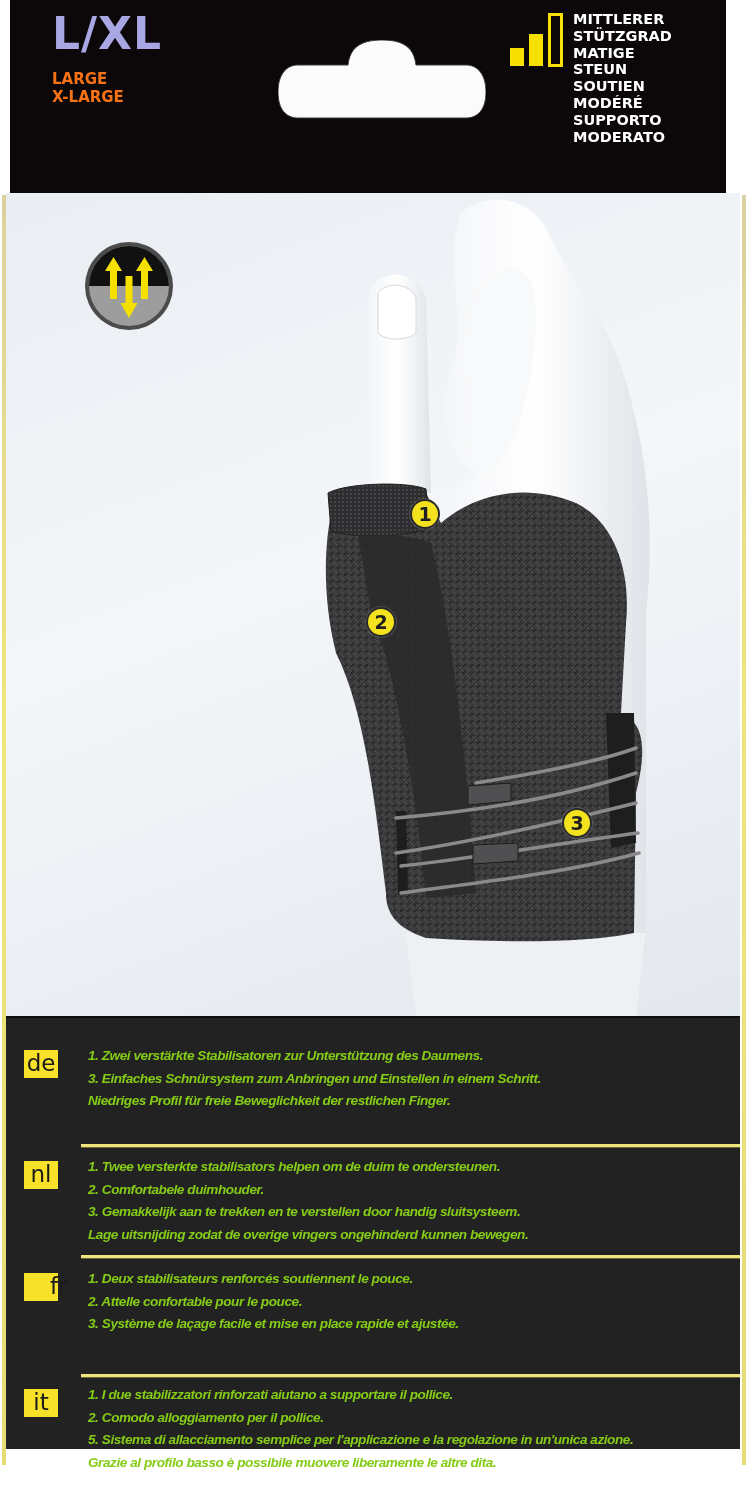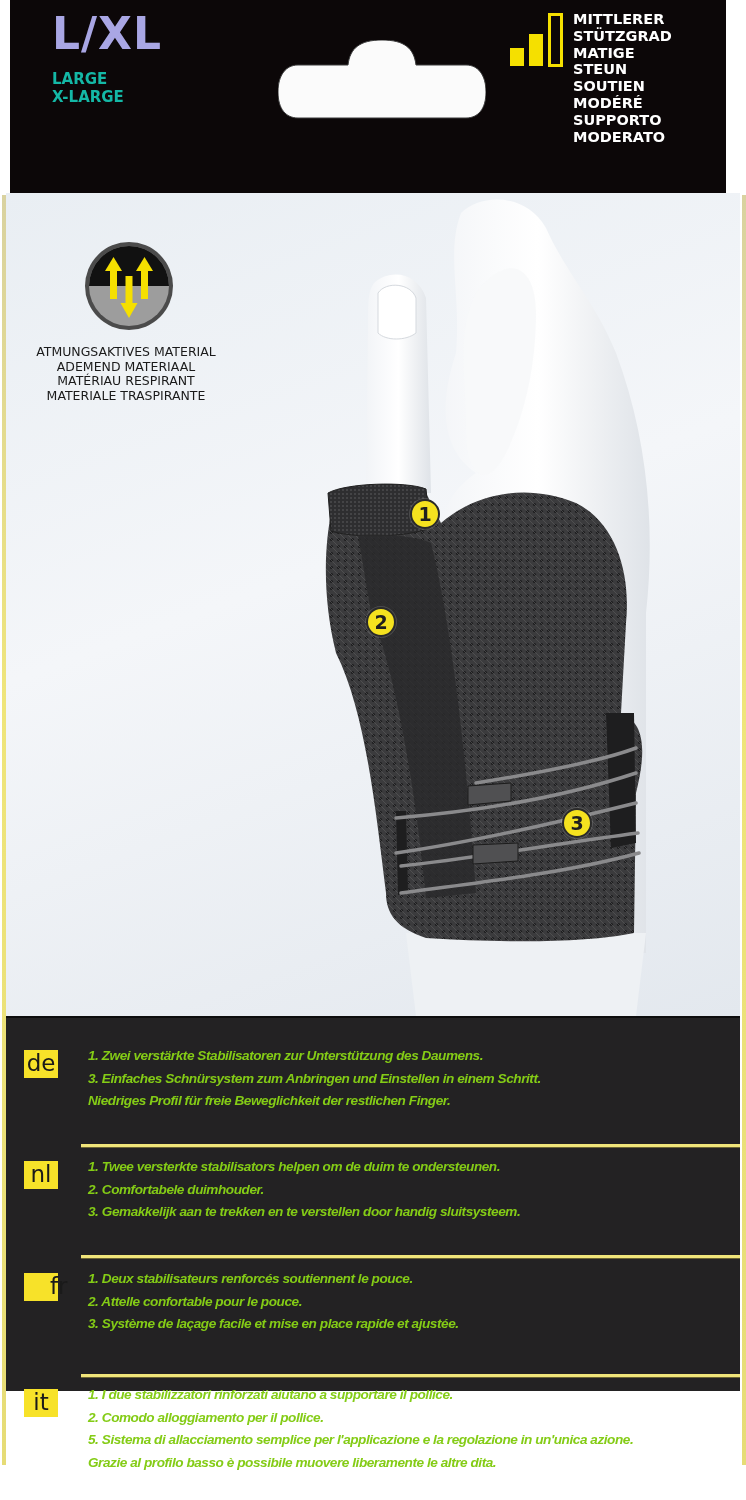--- a/index.html
+++ b/index.html
@@ -24,21 +24,21 @@
   }
   .hang-hole svg { width: 100%; height: 100%; display: block; }
 
   .size-big {
     position: absolute; left: 42px; top: 12px;
     font-family: "DejaVu Sans", sans-serif; font-weight: bold;
     font-size: 44px; color: #a9a6e4; letter-spacing: 1px; line-height: 1;
   }
   .size-sub {
     position: absolute; left: 42px; top: 70px;
-    color: #14b8a6; font-weight: bold; font-size: 15px; line-height: 18px;
+    color: #f97316; font-weight: bold; font-size: 15px; line-height: 18px;
     font-family: "DejaVu Sans", sans-serif;
   }
   .support-icon { position: absolute; left: 500px; top: 12px; width: 54px; height: 56px; }
   .support-labels {
     position: absolute; left: 563px; top: 11px;
     color: #ffffff; font-weight: bold; font-size: 14.5px; line-height: 16.8px;
     font-family: "DejaVu Sans", sans-serif;
   }
 
   
@@ -60,21 +60,21 @@
     position: absolute; width: 30px; height: 30px; border-radius: 50%;
     background: #f5e21f; border: 2px solid #2a2a2a;
     color: #1f1f1f; font-weight: bold; font-size: 19px;
     display: flex; align-items: center; justify-content: center;
     font-family: "DejaVu Sans", sans-serif;
     box-shadow: 0 0 0 1px rgba(255,255,255,0.15);
   }
 
   
   .desc {
-    position: absolute; left: 6px; top: 1016px; width: 734px; height: 375px;
+    position: absolute; left: 6px; top: 1016px; width: 734px; height: 433px;
     background: #232223; border-top: 2px solid #0d0d0d;
   }
   .lang-block { position: absolute; left: 0; width: 734px; }
   .lang-badge {
     position: absolute; left: 18px; width: 34px; height: 28px;
     background: #f7e229; color: #1a1a1a; font-size: 23px; line-height: 27px;
     text-align: center; font-family: "DejaVu Sans", sans-serif;
   }
   .lang-lines {
     position: absolute; left: 82px; top: 0;
@@ -183,26 +183,20 @@
       <g fill="#f5e000">
         <rect x="26" y="28" width="7" height="30"></rect>
         <polygon points="21,30 29.5,16 38,30"></polygon>
         <rect x="57" y="28" width="7" height="30"></rect>
         <polygon points="52,30 60.5,16 69,30"></polygon>
         <rect x="41.5" y="35" width="7" height="30"></rect>
         <polygon points="36.5,62 45,77 53.5,62"></polygon>
       </g>
     </svg>
   </div>
-  <div class="breath-text">
-    <div>ATMUNGSAKTIVES MATERIAL</div>
-    <div>ADEMEND MATERIAAL</div>
-    <div>MATÉRIAU RESPIRANT</div>
-    <div>MATERIALE TRASPIRANTE</div>
-  </div>
 
   <div class="marker" style="left:404px; top:306px;">1</div>
   <div class="marker" style="left:360px; top:414px;">2</div>
   <div class="marker" style="left:556px; top:615px;">3</div>
 </div>
 
 <div class="desc">
 
   <div class="lang-block" style="top:27px;">
     <div class="lang-badge" style="top:5px;">de</div>
@@ -213,20 +207,21 @@
     </div>
   </div>
   <div class="sep" style="top:126px;"></div>
 
   <div class="lang-block" style="top:138px;">
     <div class="lang-badge" style="top:5px;">nl</div>
     <div class="lang-lines">
       <div>1. Twee versterkte stabilisators helpen om de duim te ondersteunen.</div>
       <div>2. Comfortabele duimhouder.</div>
       <div>3. Gemakkelijk aan te trekken en te verstellen door handig sluitsysteem.</div>
+      <div>Lage uitsnijding zodat de overige vingers ongehinderd kunnen bewegen.</div>
     </div>
   </div>
   <div class="sep" style="top:237px;"></div>
 
   <div class="lang-block" style="top:250px;">
     <div class="lang-badge" style="top:5px;padding-left:26px;">fr</div>
     <div class="lang-lines">
       <div>1. Deux stabilisateurs renforcés soutiennent le pouce.</div>
       <div>2. Attelle confortable pour le pouce.</div>
       <div>3. Système de laçage facile et mise en place rapide et ajustée.</div>

